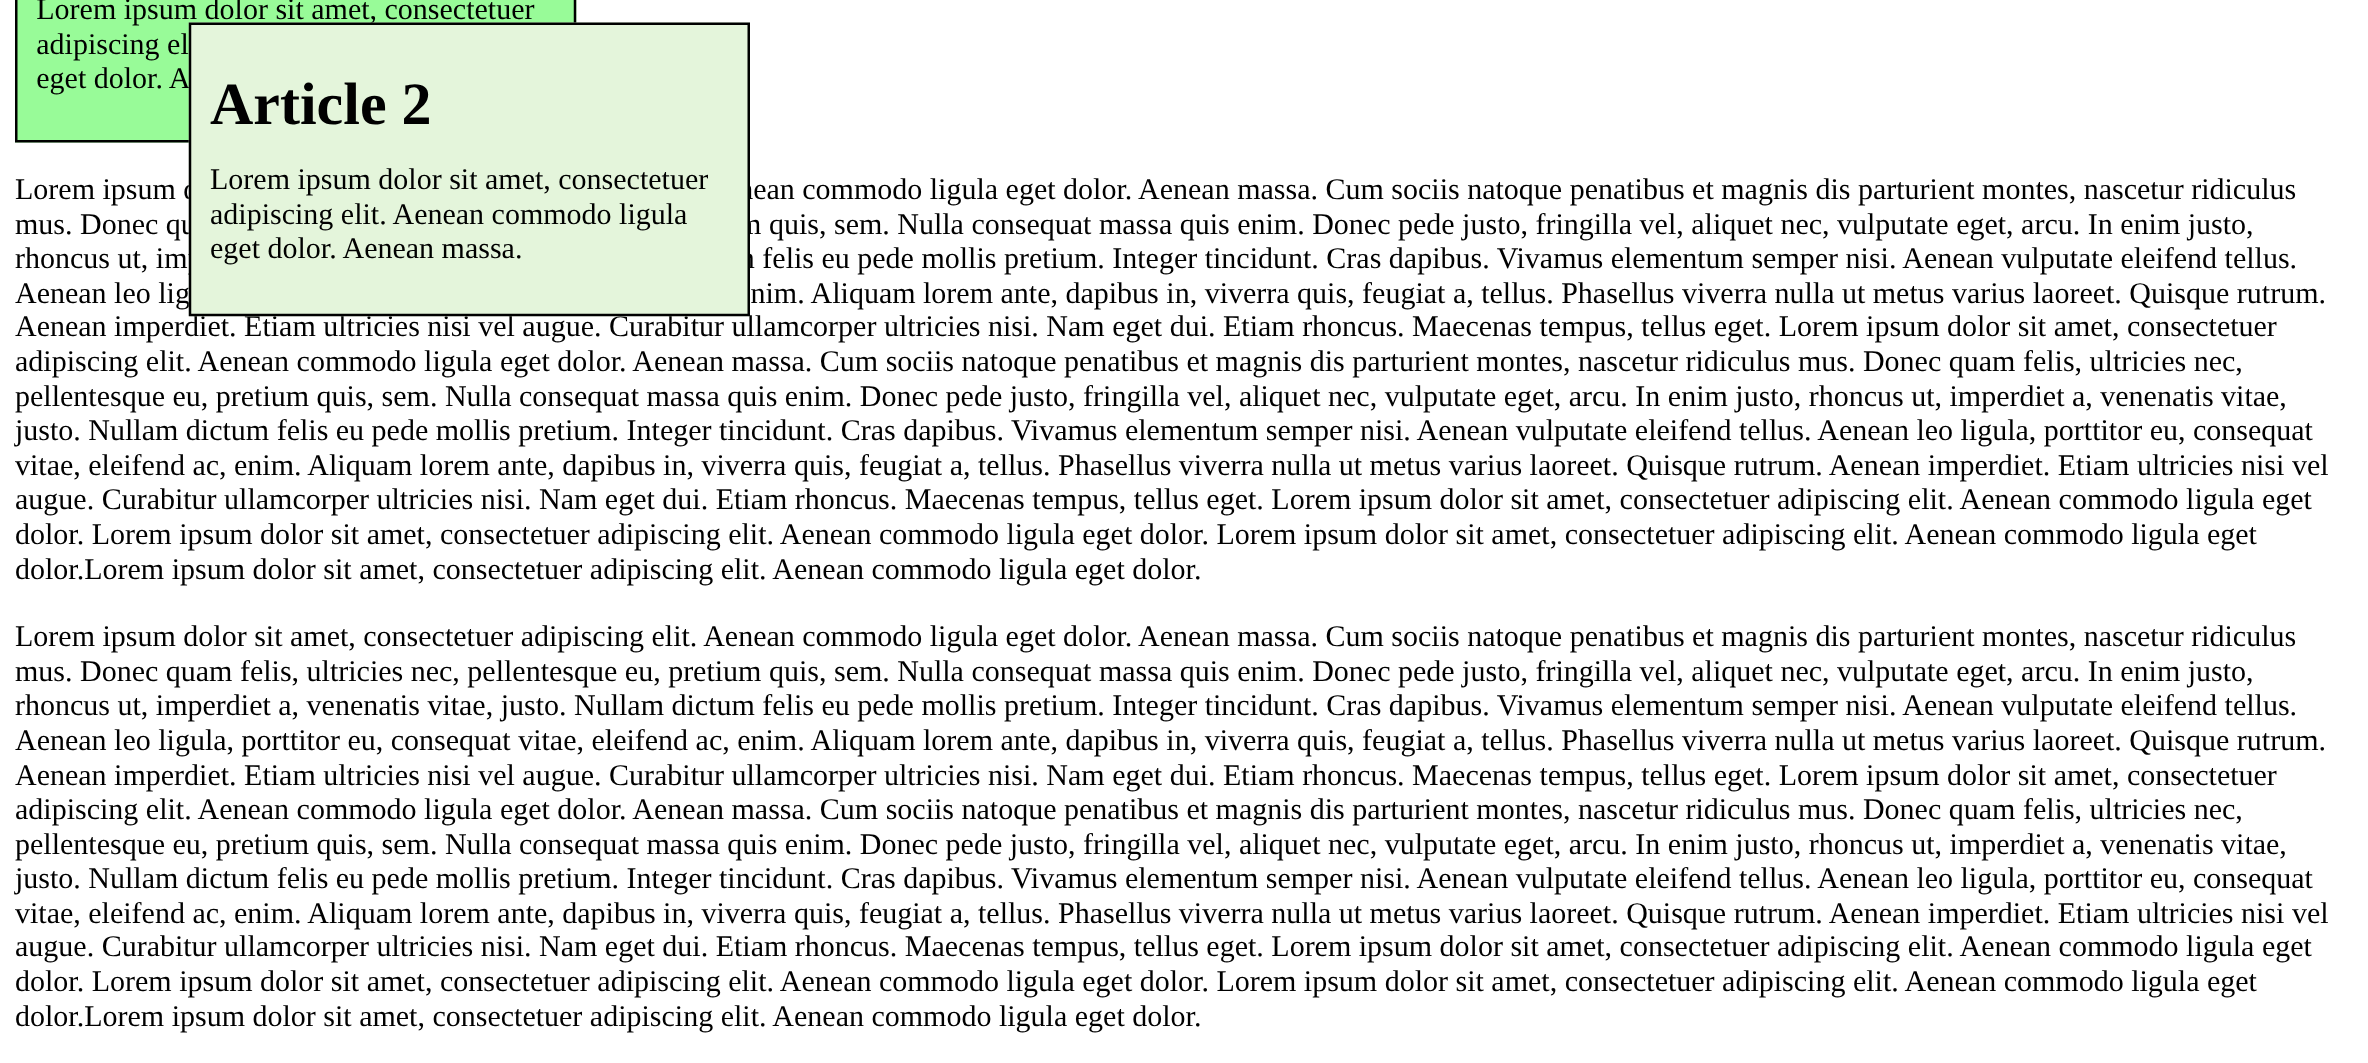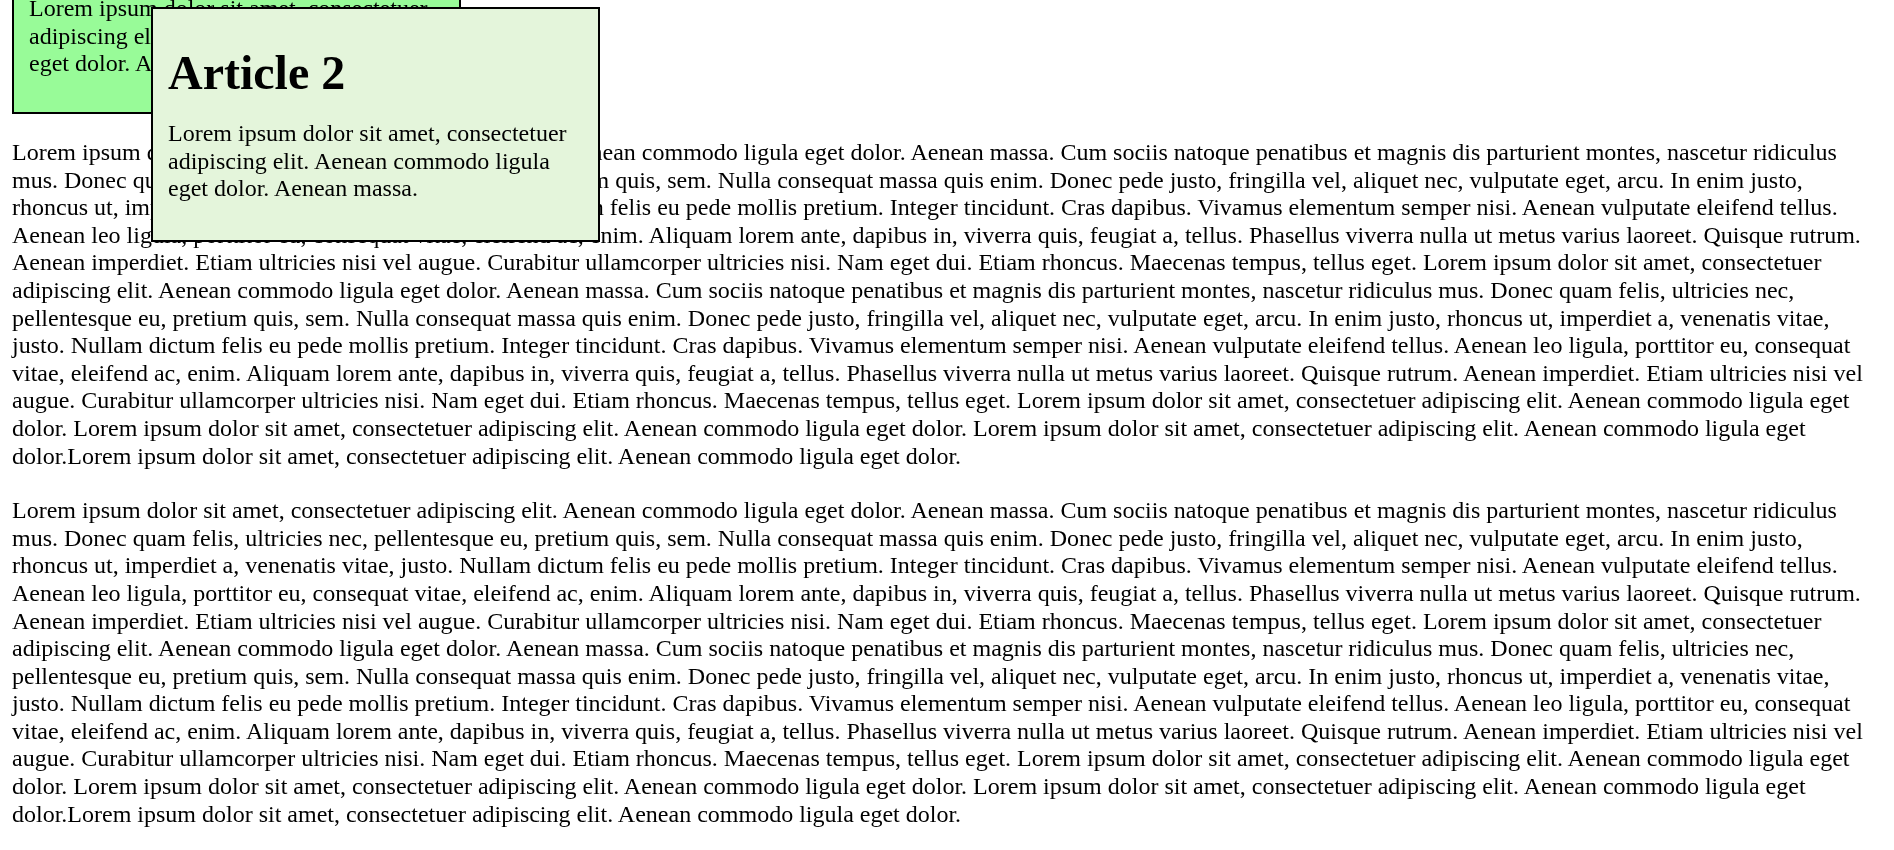--- a/index.html
+++ b/index.html
@@ -44,21 +44,21 @@
   .article1 {
     left: 12px;
     top: -121px;
     background: #98FB98;
     z-index: 2;
   }
   .article1 p { margin-top: 114px; }
 
   .article2 {
     left: 151px;
-    top: 7px;
+    top: 18px;
     background: #E4F5DB;
     z-index: 3;
   }
   .article2 h1 {
     font-size: 48px;
     line-height: 55px;
     font-weight: bold;
     margin: 36px 0 0 0;
   }
   .article2 p { margin-top: 20px; }

